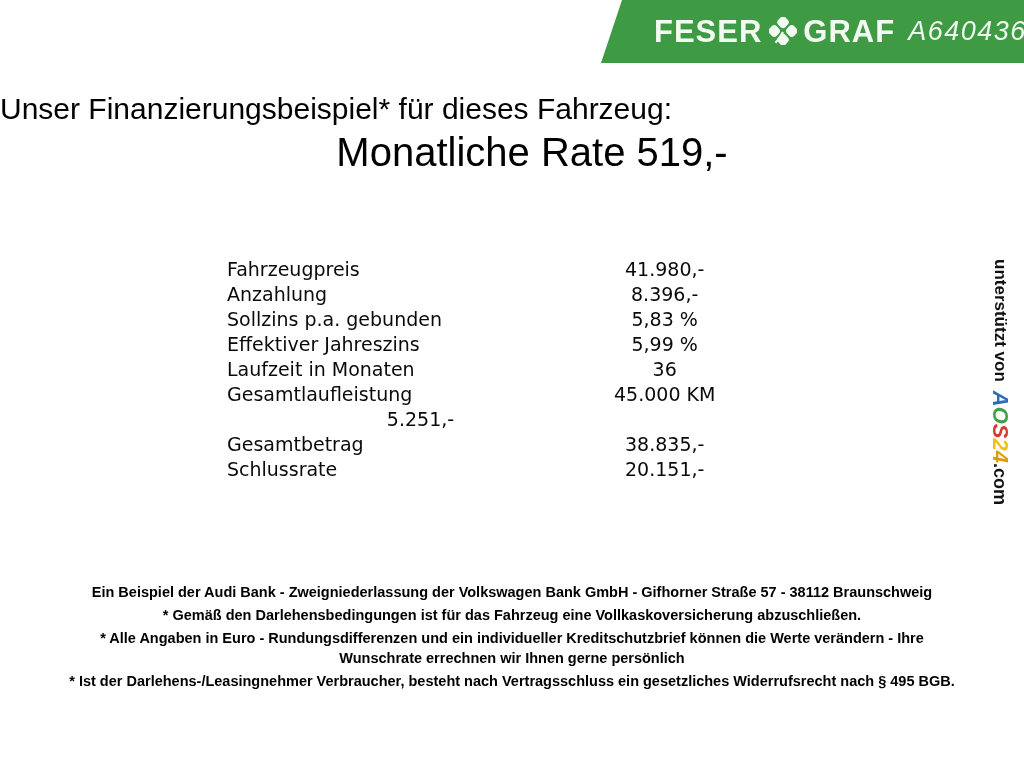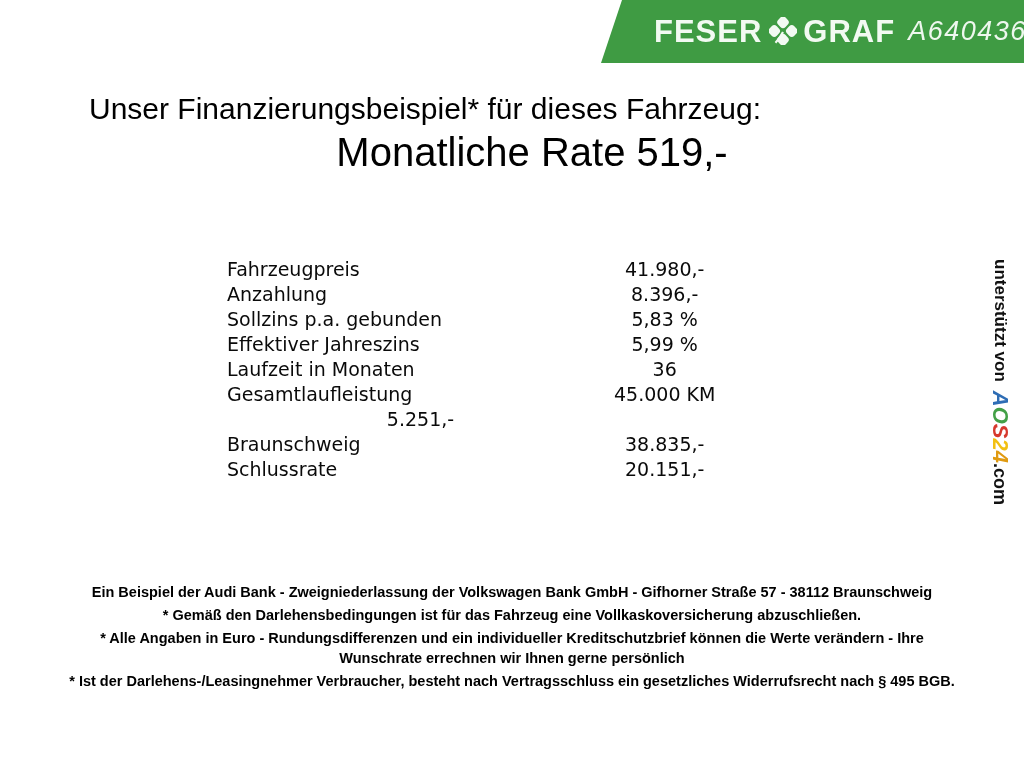--- a/index.html
+++ b/index.html
@@ -34,21 +34,21 @@
     font-size: 27px;
     font-weight: 400;
     letter-spacing: 1.5px;
     margin-left: 13px;
     font-style: italic;
   }
 
   
   .title {
     position: absolute; top: 92px; left: 0;
-    width: 850px; text-align: center;
+    width: 850px; 
     font-size: 30px; font-weight: 500;
     line-height: 34px;
     letter-spacing: 0px;
   }
   .subtitle {
     position: absolute; top: 129px; left: 0;
     width: 1024px; text-align: center;
     font-size: 40px; font-weight: 500;
     line-height: 46px;
     padding-left: 20px;
@@ -139,21 +139,21 @@
       <span class="cell-value">36</span>
     </div>
     <div class="finance-row">
       <span class="cell-label">Gesamtlaufleistung</span>
       <span class="cell-value">45.000 KM</span>
     </div>
     <div class="finance-row">
       <span class="cell-value">5.251,-</span>
     </div>
     <div class="finance-row">
-      <span class="cell-label">Braunschweig</span>
+      <span class="cell-label">Gesamtbetrag</span>
       <span class="cell-value">38.835,-</span>
     </div>
     <div class="finance-row">
       <span class="cell-label">Schlussrate</span>
       <span class="cell-value">20.151,-</span>
     </div>
   </div>
 
   <div class="sponsor">
     <span class="prefix">unterstützt von</span>

